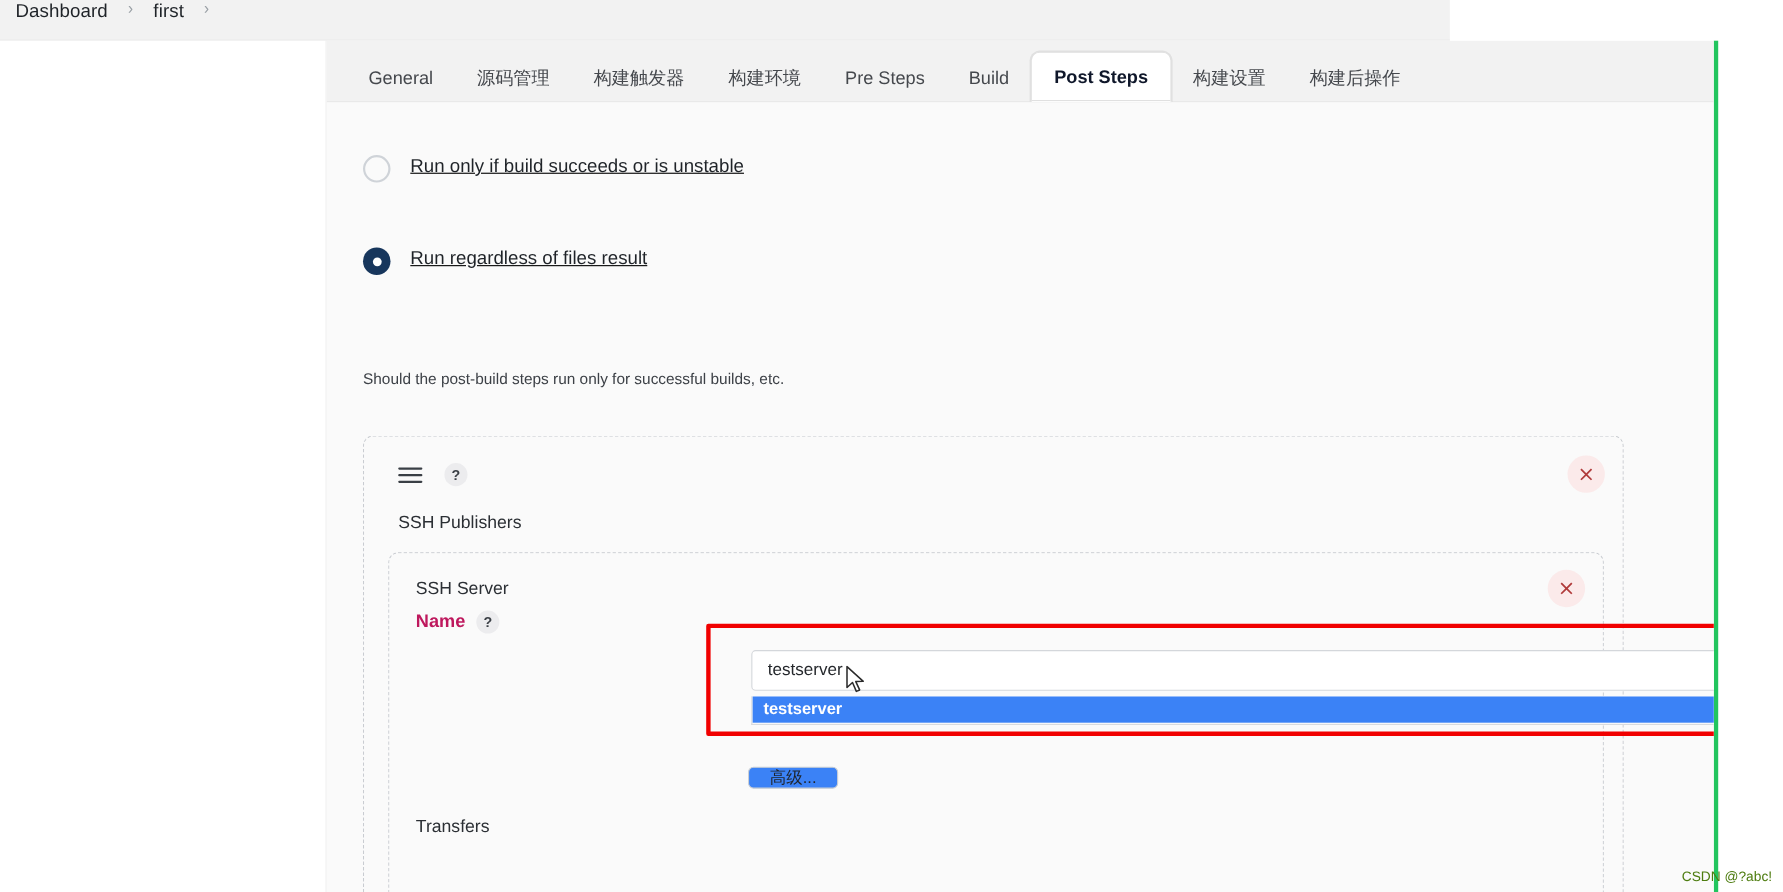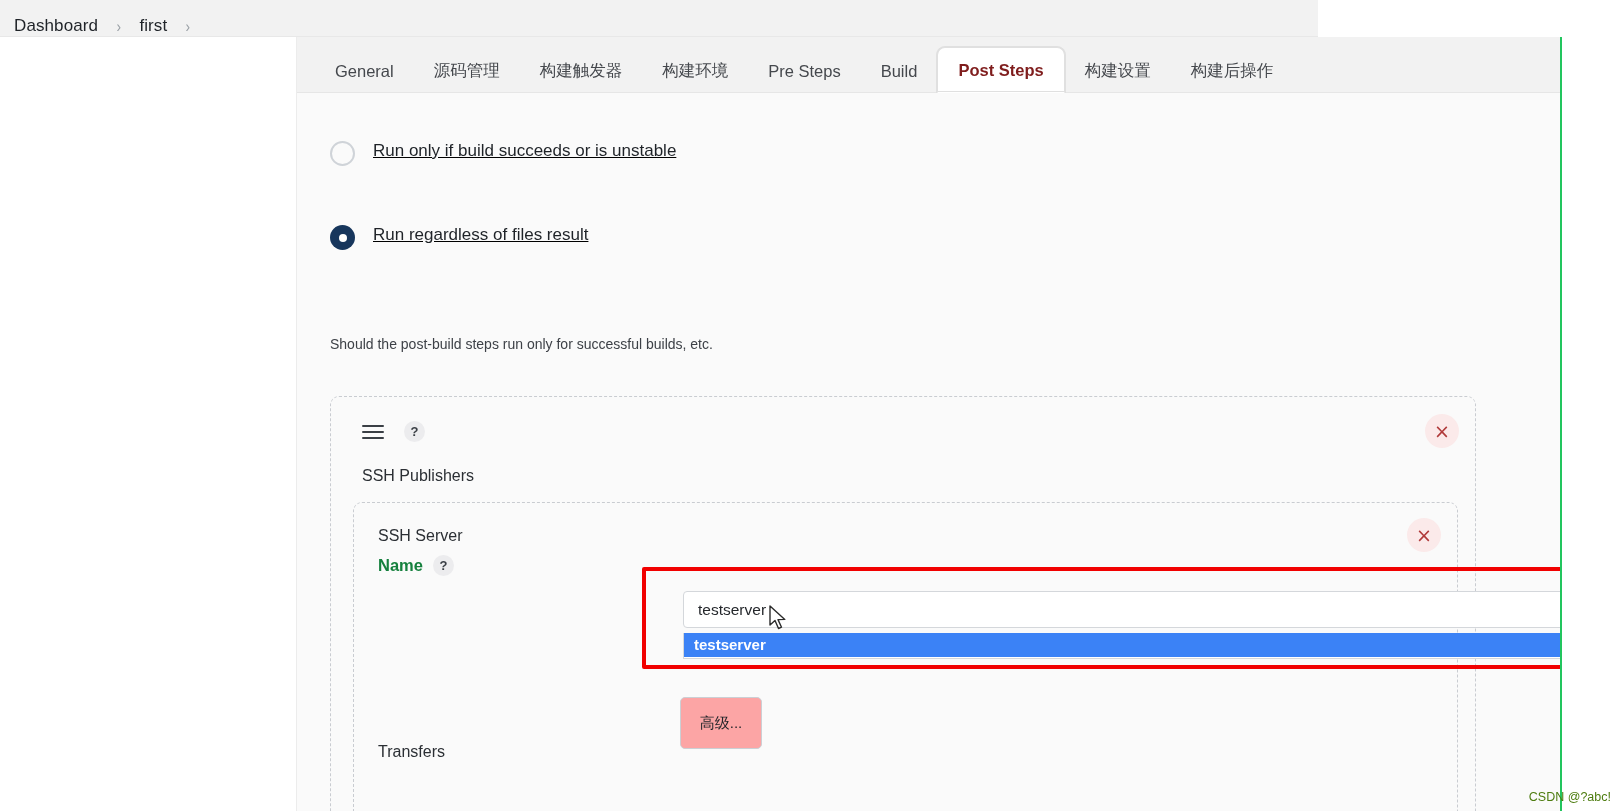--- a/index.html
+++ b/index.html
@@ -9,21 +9,21 @@
     background: #ffffff;
     font-family: "Liberation Sans", "DejaVu Sans", sans-serif;
     -webkit-font-smoothing: antialiased;
   }
   #root { position: relative; width: 1621px; height: 811px; background: #ffffff; }
 
   
   .breadcrumb-bar {
     position: absolute; left: 0; top: 0; width: 1318px; height: 37px;
     background: #f2f2f2;
-    display: flex; align-items: flex-end;
+    display: flex; align-items: flex-start;
     padding-left: 8px;
     border-bottom: 1px solid #e8e8e8;
   }
   .crumb {
     font-size: 17px; color: #2c2f33; letter-spacing: .1px;
     padding: 0 6px; white-space: nowrap;
   }
   .crumb.link { color: #1f2328; }
   .crumb-sep {
     font-size: 16px; color: #9aa0a6; padding: 0 12px;
@@ -40,21 +40,21 @@
   
   .right-pane {
     position: absolute; left: 1562px; top: 37px; width: 59px; height: 774px;
     background: #ffffff;
   }
 
   
   .main {
     position: absolute; left: 297px; top: 37px; width: 1265px; height: 774px;
     background: #fafafa;
-    border-right: 2px solid #22c55e;
+    border-right: 4px solid #22c55e;
     overflow: hidden;
   }
 
   
   .tabstrip {
     position: relative; height: 56px; width: 100%;
     background: #f2f2f2;
     display: flex; align-items: flex-end;
     padding-left: 18px;
     border-bottom: 1px solid #e6e6e6;
@@ -63,21 +63,21 @@
     font-size: 16.5px; color: #45484d;
     padding: 0 20px; height: 44px;
     display: flex; align-items: center;
     white-space: nowrap;
     cursor: pointer;
     border-radius: 8px 8px 0 0;
     position: relative; top: 1px;
   }
   .tab.active {
     background: #ffffff;
-    color: #7f1d1d;
+    color: #0f172a;
     font-weight: bold;
     box-shadow: 0 -1px 0 #e0e0e0 inset, -1px 0 0 #e0e0e0, 1px 0 0 #e0e0e0, 0 -1px 0 #e0e0e0;
     border: 1px solid #e0e0e0;
     border-bottom: 1px solid #ffffff;
     height: 46px;
   }
 
   
   .content {
     position: relative;
@@ -157,21 +157,21 @@
 
   
   .panel-inner {
     position: absolute; left: 22px; top: 105px;
     width: 1105px; height: 345px;
     border: 1.5px dashed #c9ccd1;
     border-radius: 9px;
     background: #fafafa;
   }
 
-  .label-strong { font-size: 16.5px; font-weight: bold; color: #15803d; }
+  .label-strong { font-size: 16.5px; font-weight: bold; color: #be185d; }
 
   
   .select-shell {
     position: absolute; left: 386px; top: 498px;
     width: 1090px; height: 37px;
     background: #ffffff;
     border: 1px solid #d4d7db;
     border-radius: 4px;
     display: flex; align-items: center;
     padding: 0 12px 0 14px;
@@ -198,22 +198,22 @@
     position: absolute; left: 345px; top: 474px;
     width: 1111px; height: 102px;
     border: 4px solid #f10000;
     border-radius: 2px;
     pointer-events: none;
     z-index: 40;
   }
 
   .adv-btn {
     position: absolute; left: 383px; top: 604px;
-    width: 82px; height: 52px;
-    background: #fca5a5;
+    width: 82px; height: 20px;
+    background: #3b82f6;
     border: 1px solid #cbcfd4;
     border-radius: 5px;
     font-size: 15px; color: #1f2328;
     display: flex; align-items: center; justify-content: center;
     cursor: pointer;
     font-family: "Liberation Sans", "DejaVu Sans", sans-serif;
   }
 
   .cursor {
     position: absolute; left: 471px; top: 512px; z-index: 50;

